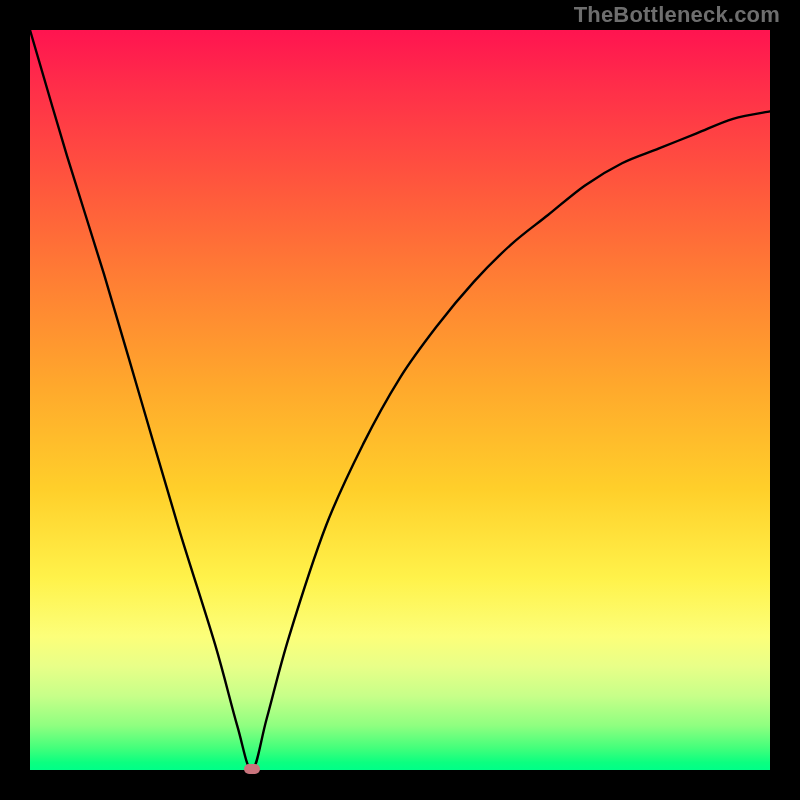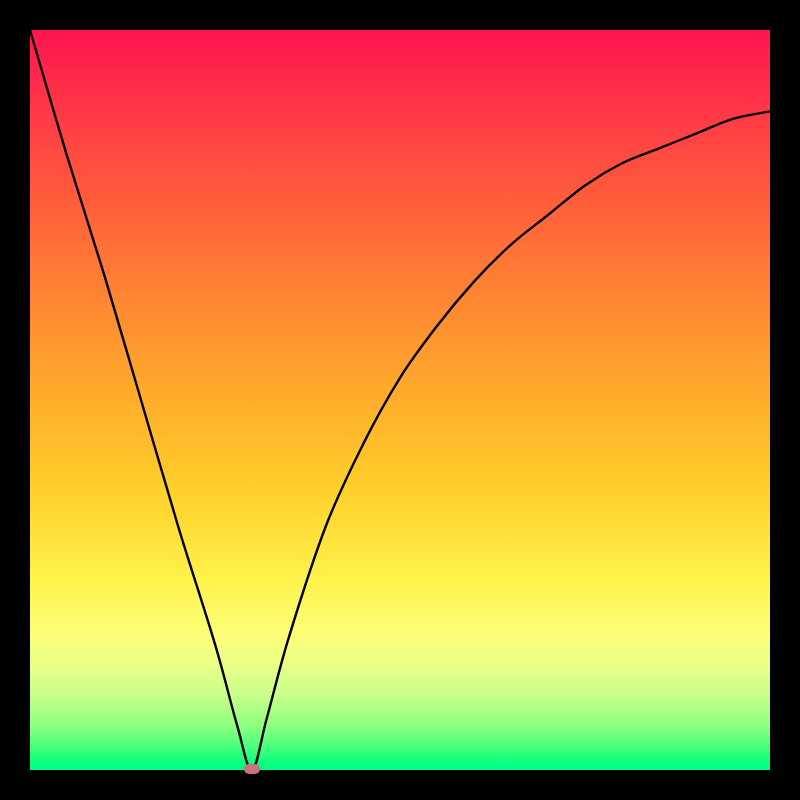--- a/index.html
+++ b/index.html
@@ -65,20 +65,21 @@
     height: 10px;
     border-radius: 6px;
     background: #c9747d;
   }
 </style>
 </head>
 <body>
 
 <div class="outer">
 
+  <div class="attribution">TheBottleneck.com</div>
 
   <div class="plot">
 
     <svg class="curve" viewBox="0 0 740 740" preserveAspectRatio="none">
       <path id="curve-path" d="M 0.00 0.00 C 6.17 20.97, 24.67 85.10, 37.00 125.80 C 49.33 166.50, 61.67 203.50, 74.00 244.20 C 86.33 284.90, 98.67 328.07, 111.00 370.00 C 123.33 411.93, 135.67 455.10, 148.00 495.80 C 160.33 536.50, 175.13 580.90, 185.00 614.20 C 194.87 647.50, 201.03 674.63, 207.20 695.60 C 213.37 716.57, 217.07 741.23, 222.00 740.00 C 226.93 738.77, 230.63 710.40, 236.80 688.20 C 242.97 666.00, 249.13 638.87, 259.00 606.80 C 268.87 574.73, 283.67 527.87, 296.00 495.80 C 308.33 463.73, 320.67 439.07, 333.00 414.40 C 345.33 389.73, 357.67 367.53, 370.00 347.80 C 382.33 328.07, 394.67 312.03, 407.00 296.00 C 419.33 279.97, 431.67 265.17, 444.00 251.60 C 456.33 238.03, 468.67 225.70, 481.00 214.60 C 493.33 203.50, 505.67 194.87, 518.00 185.00 C 530.33 175.13, 542.67 164.03, 555.00 155.40 C 567.33 146.77, 579.67 139.37, 592.00 133.20 C 604.33 127.03, 616.67 123.33, 629.00 118.40 C 641.33 113.47, 653.67 108.53, 666.00 103.60 C 678.33 98.67, 690.67 92.50, 703.00 88.80 C 715.33 85.10, 733.83 82.63, 740.00 81.40" fill="none" stroke="#000" stroke-width="2.4" stroke-linecap="round" stroke-linejoin="round"></path>
     </svg>
 
     <div id="min-marker" class="min-marker" style="left: 214px; top: 734px;"></div>
 
   </div>

